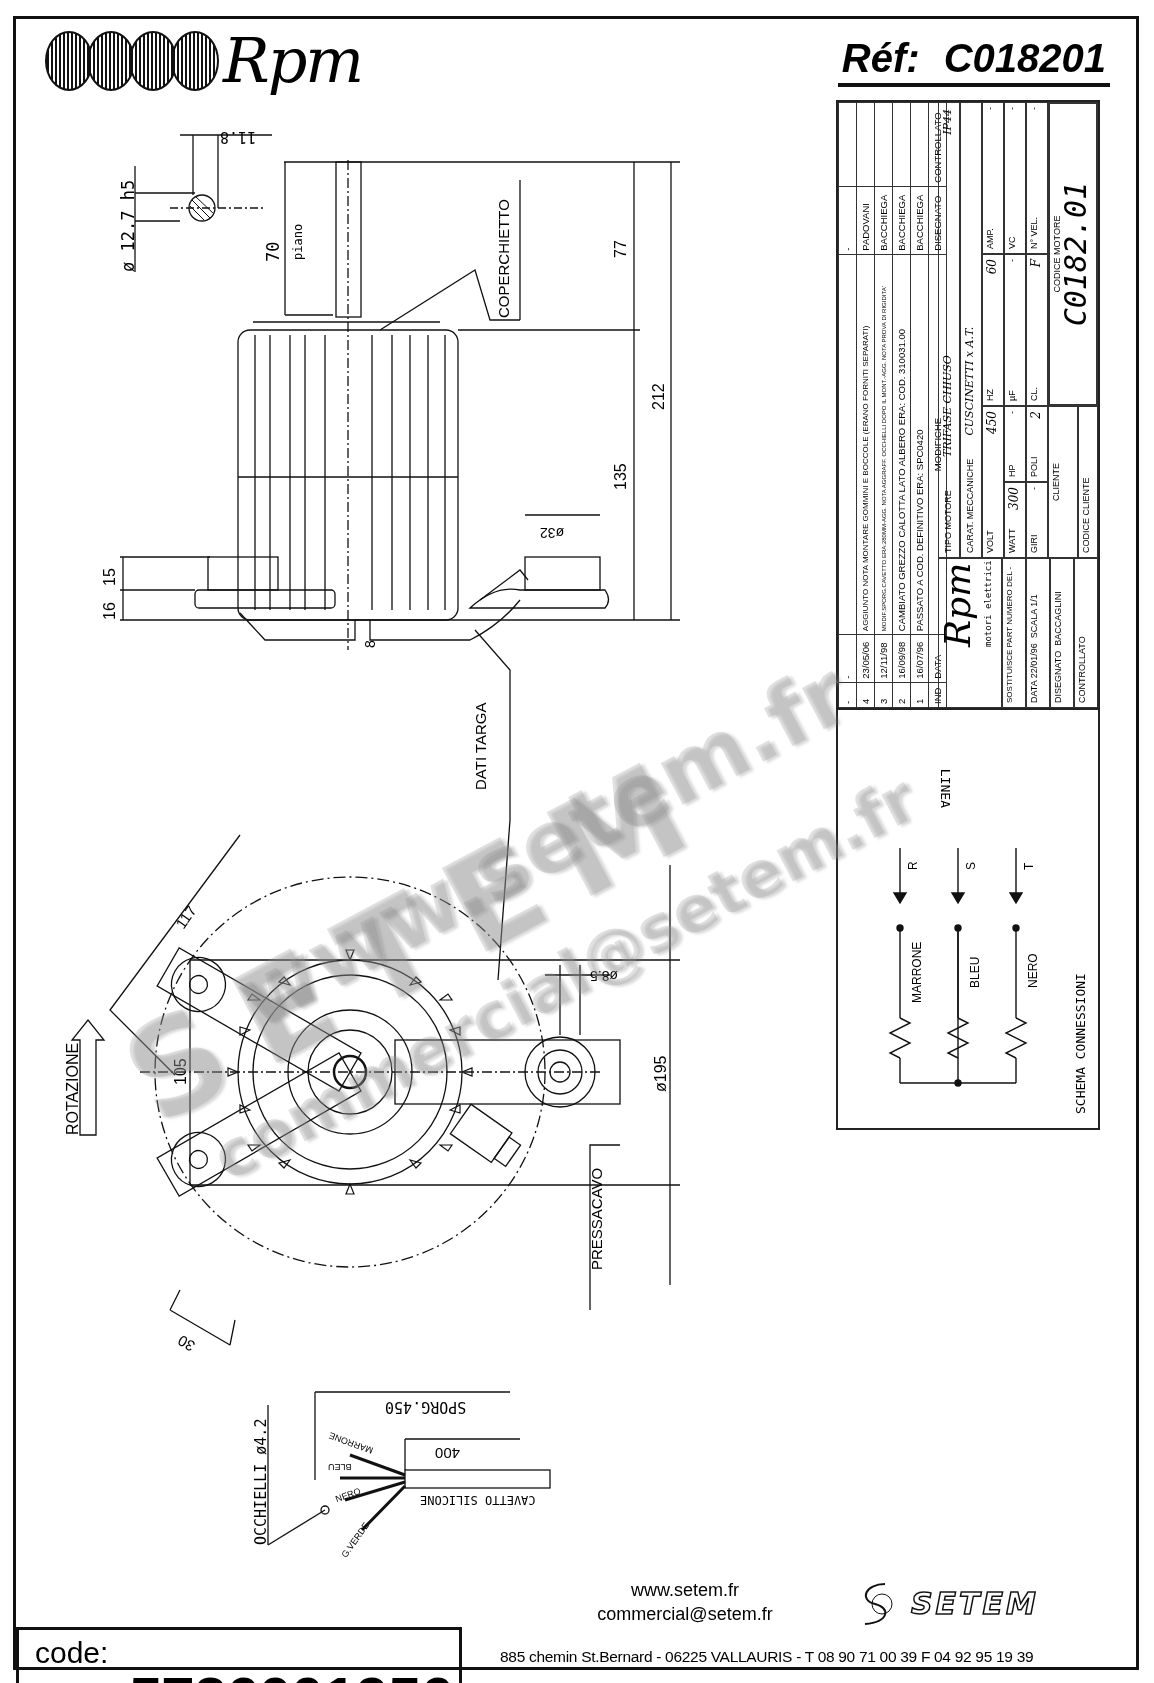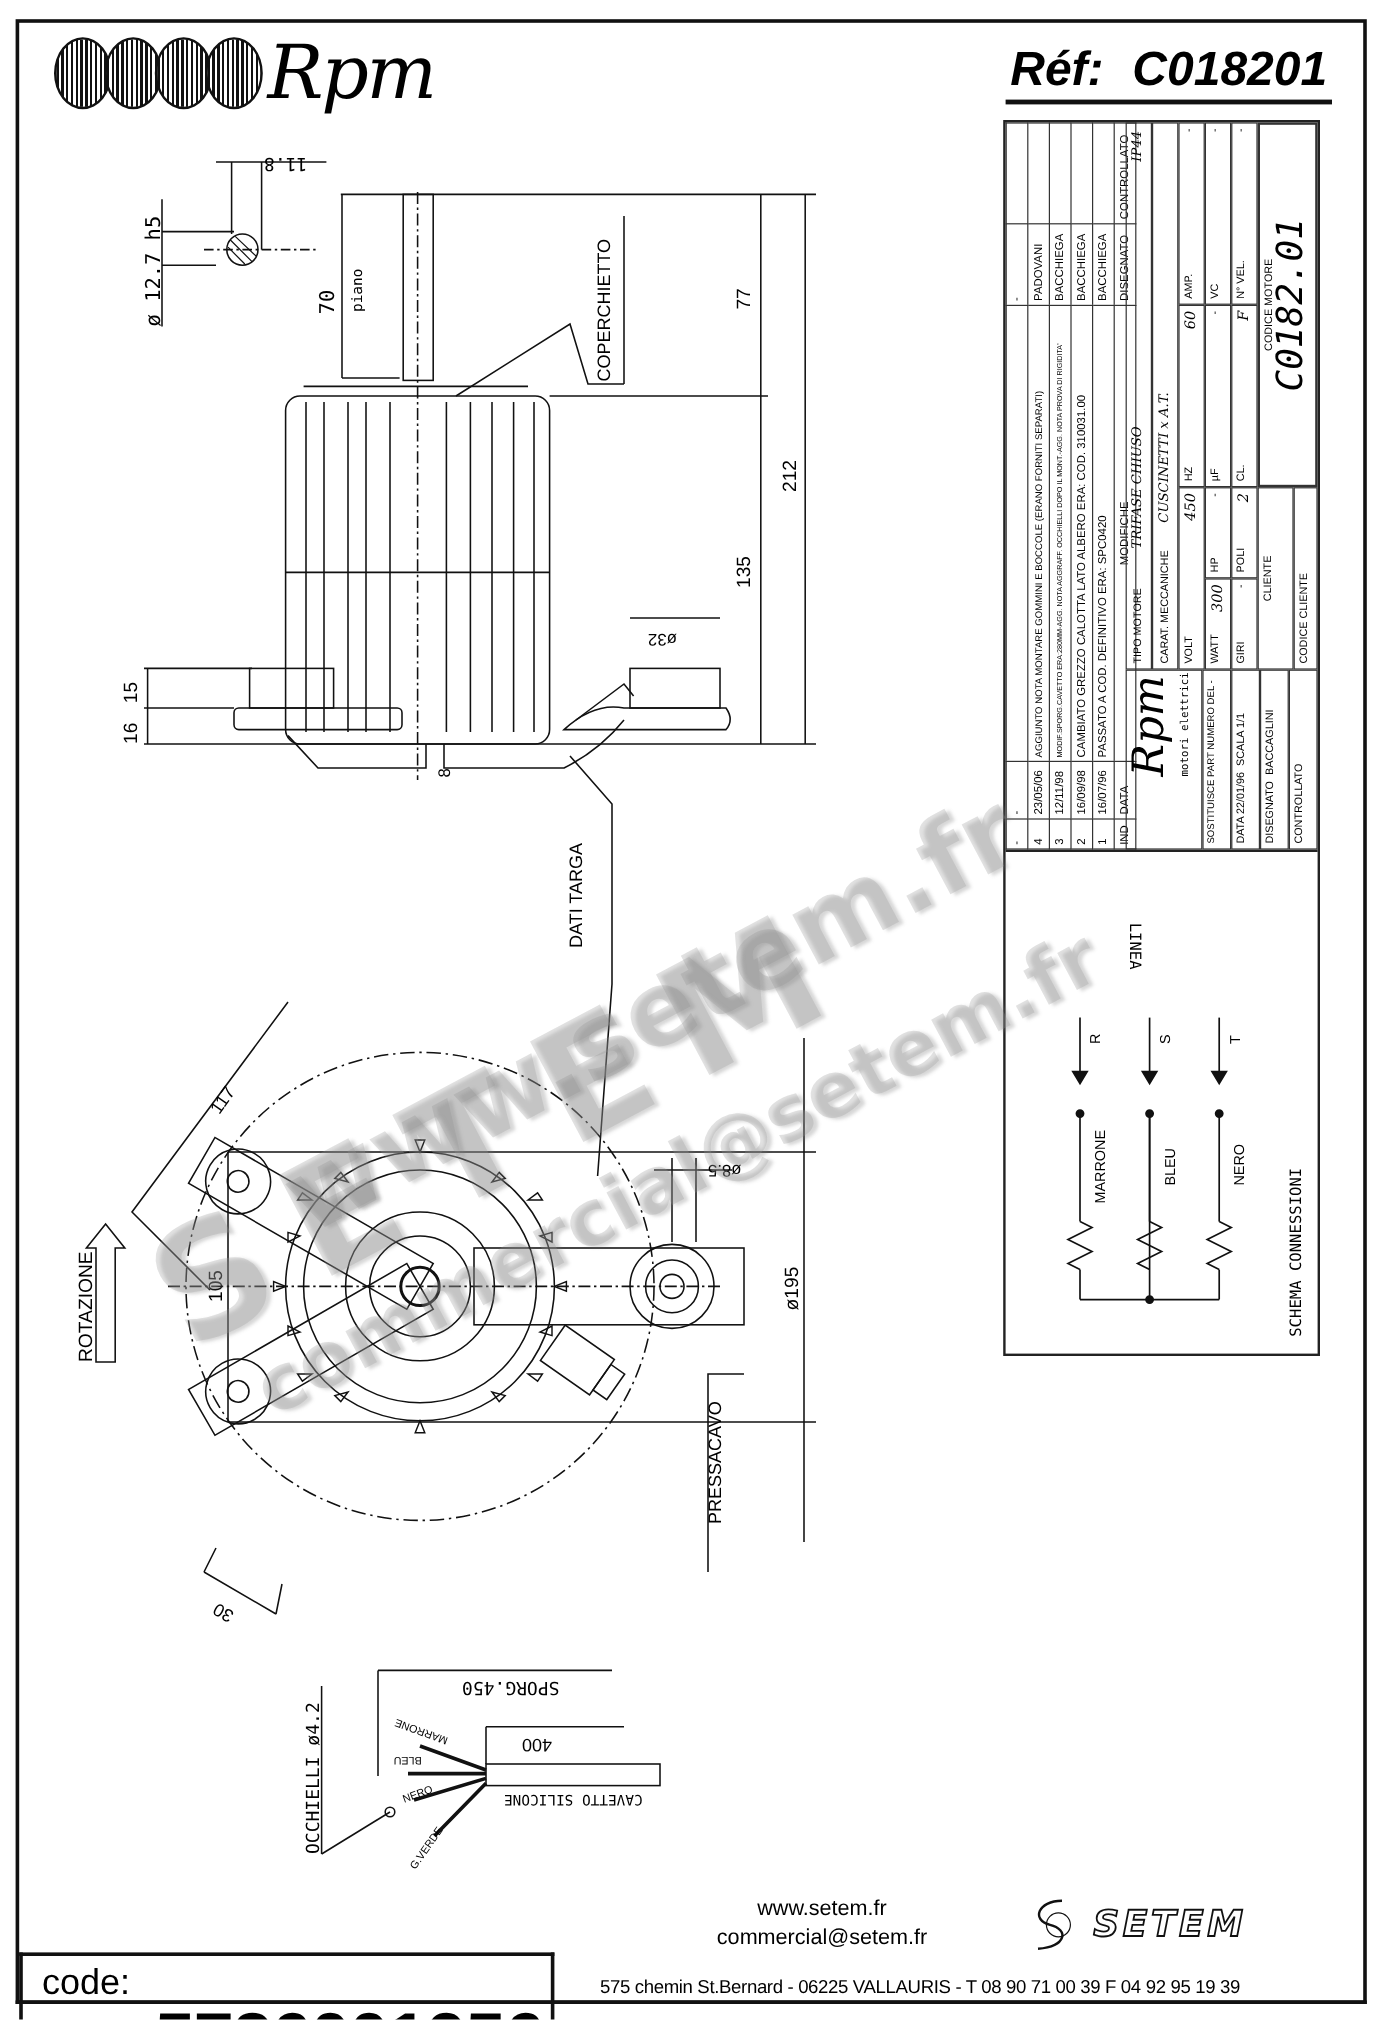--- a/index.html
+++ b/index.html
@@ -295,21 +295,21 @@
 <div class="watermark" style="left:200px;top:1130px;font-size:64px;">commercial@setem.fr</div>
 
 <div class="abs footer-code">
   <span class="code-label">code:</span>
   <span class="code-value">5726001956</span>
 </div>
 <div class="abs contact">
   <div>www.setem.fr</div>
   <div>commercial@setem.fr</div>
 </div>
-<div class="abs address">575 chemin St.Bernard  -  06225 VALLAURIS  -  T 08 90 71 00 39   F 04 92 95 19 39</div>
+<div class="abs address">885 chemin St.Bernard  -  06225 VALLAURIS  -  T 08 90 71 00 39   F 04 92 95 19 39</div>
 <div class="abs setem-logo">
   <svg width="50" height="46" stroke="#111" fill="none" stroke-width="2">
     <path d="M30 4 C10 4 4 20 20 24 C36 28 34 42 10 44"></path>
     <circle cx="27" cy="24" r="10" stroke-width="1"></circle>
   </svg>
   <span class="setem-word">SETEM</span>
 </div>
 <div class="abs" style="left:13px;top:1667px;width:1126px;height:3px;background:#111;"></div>
 
 </body></html>

